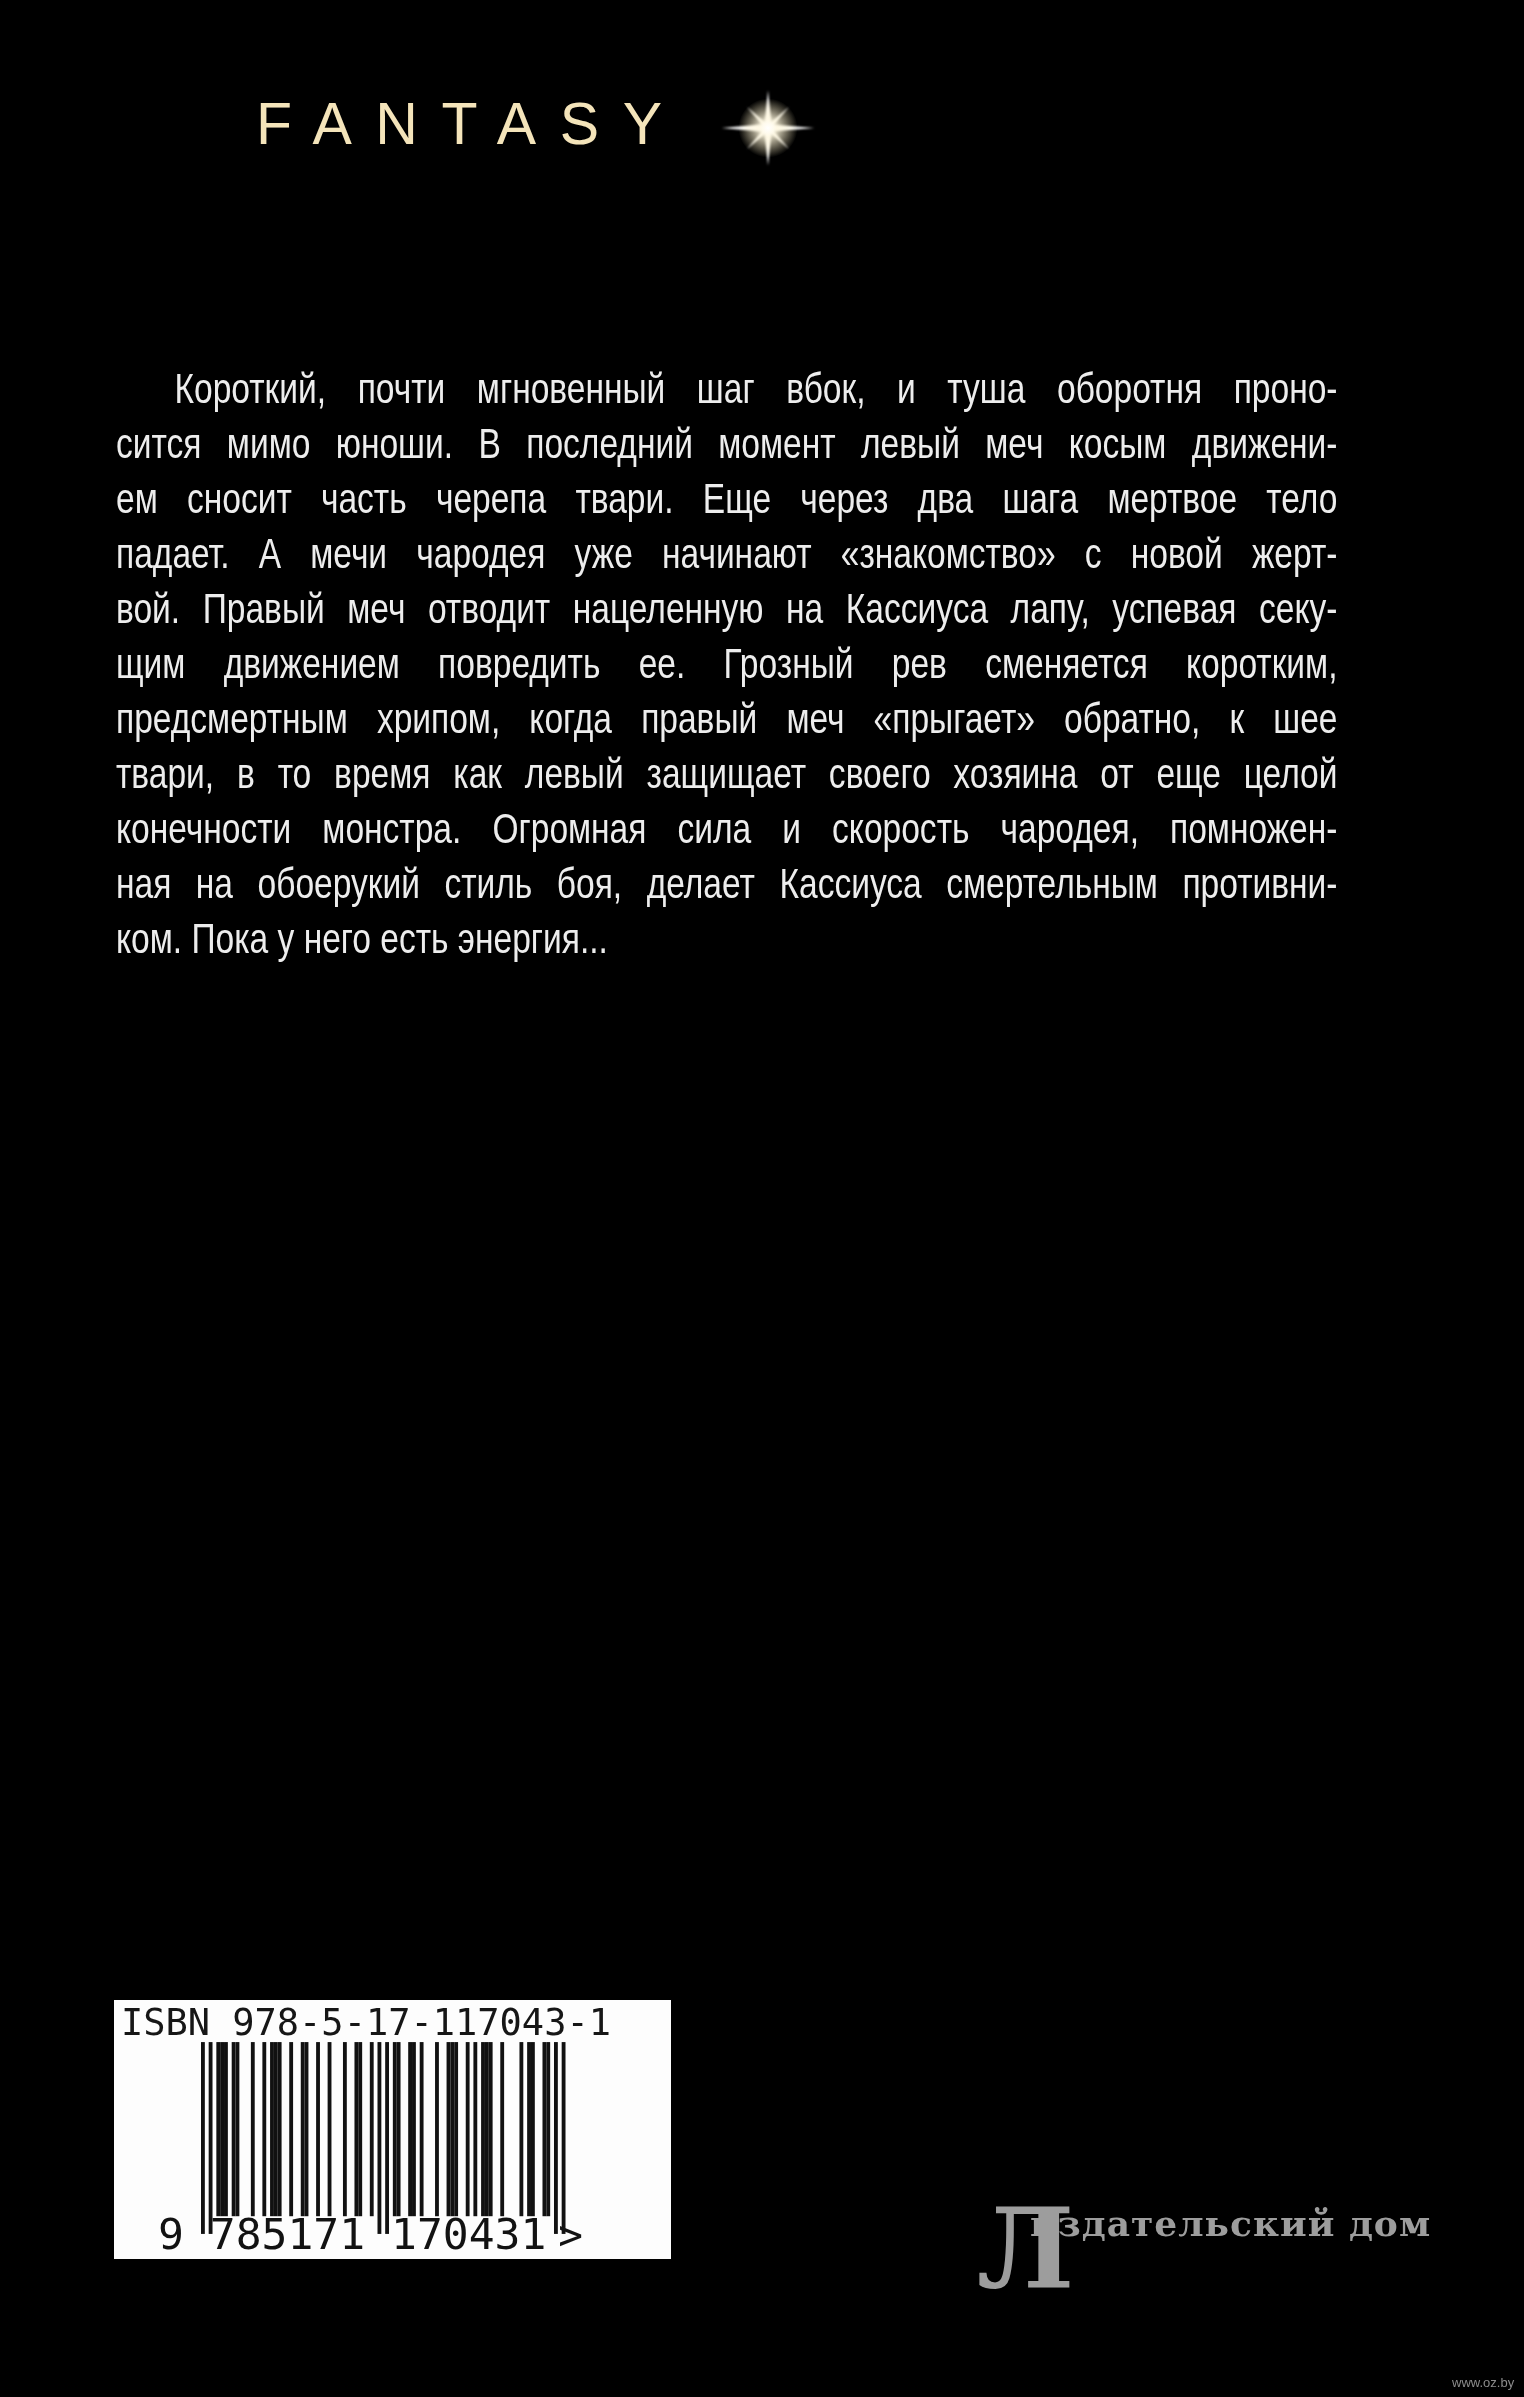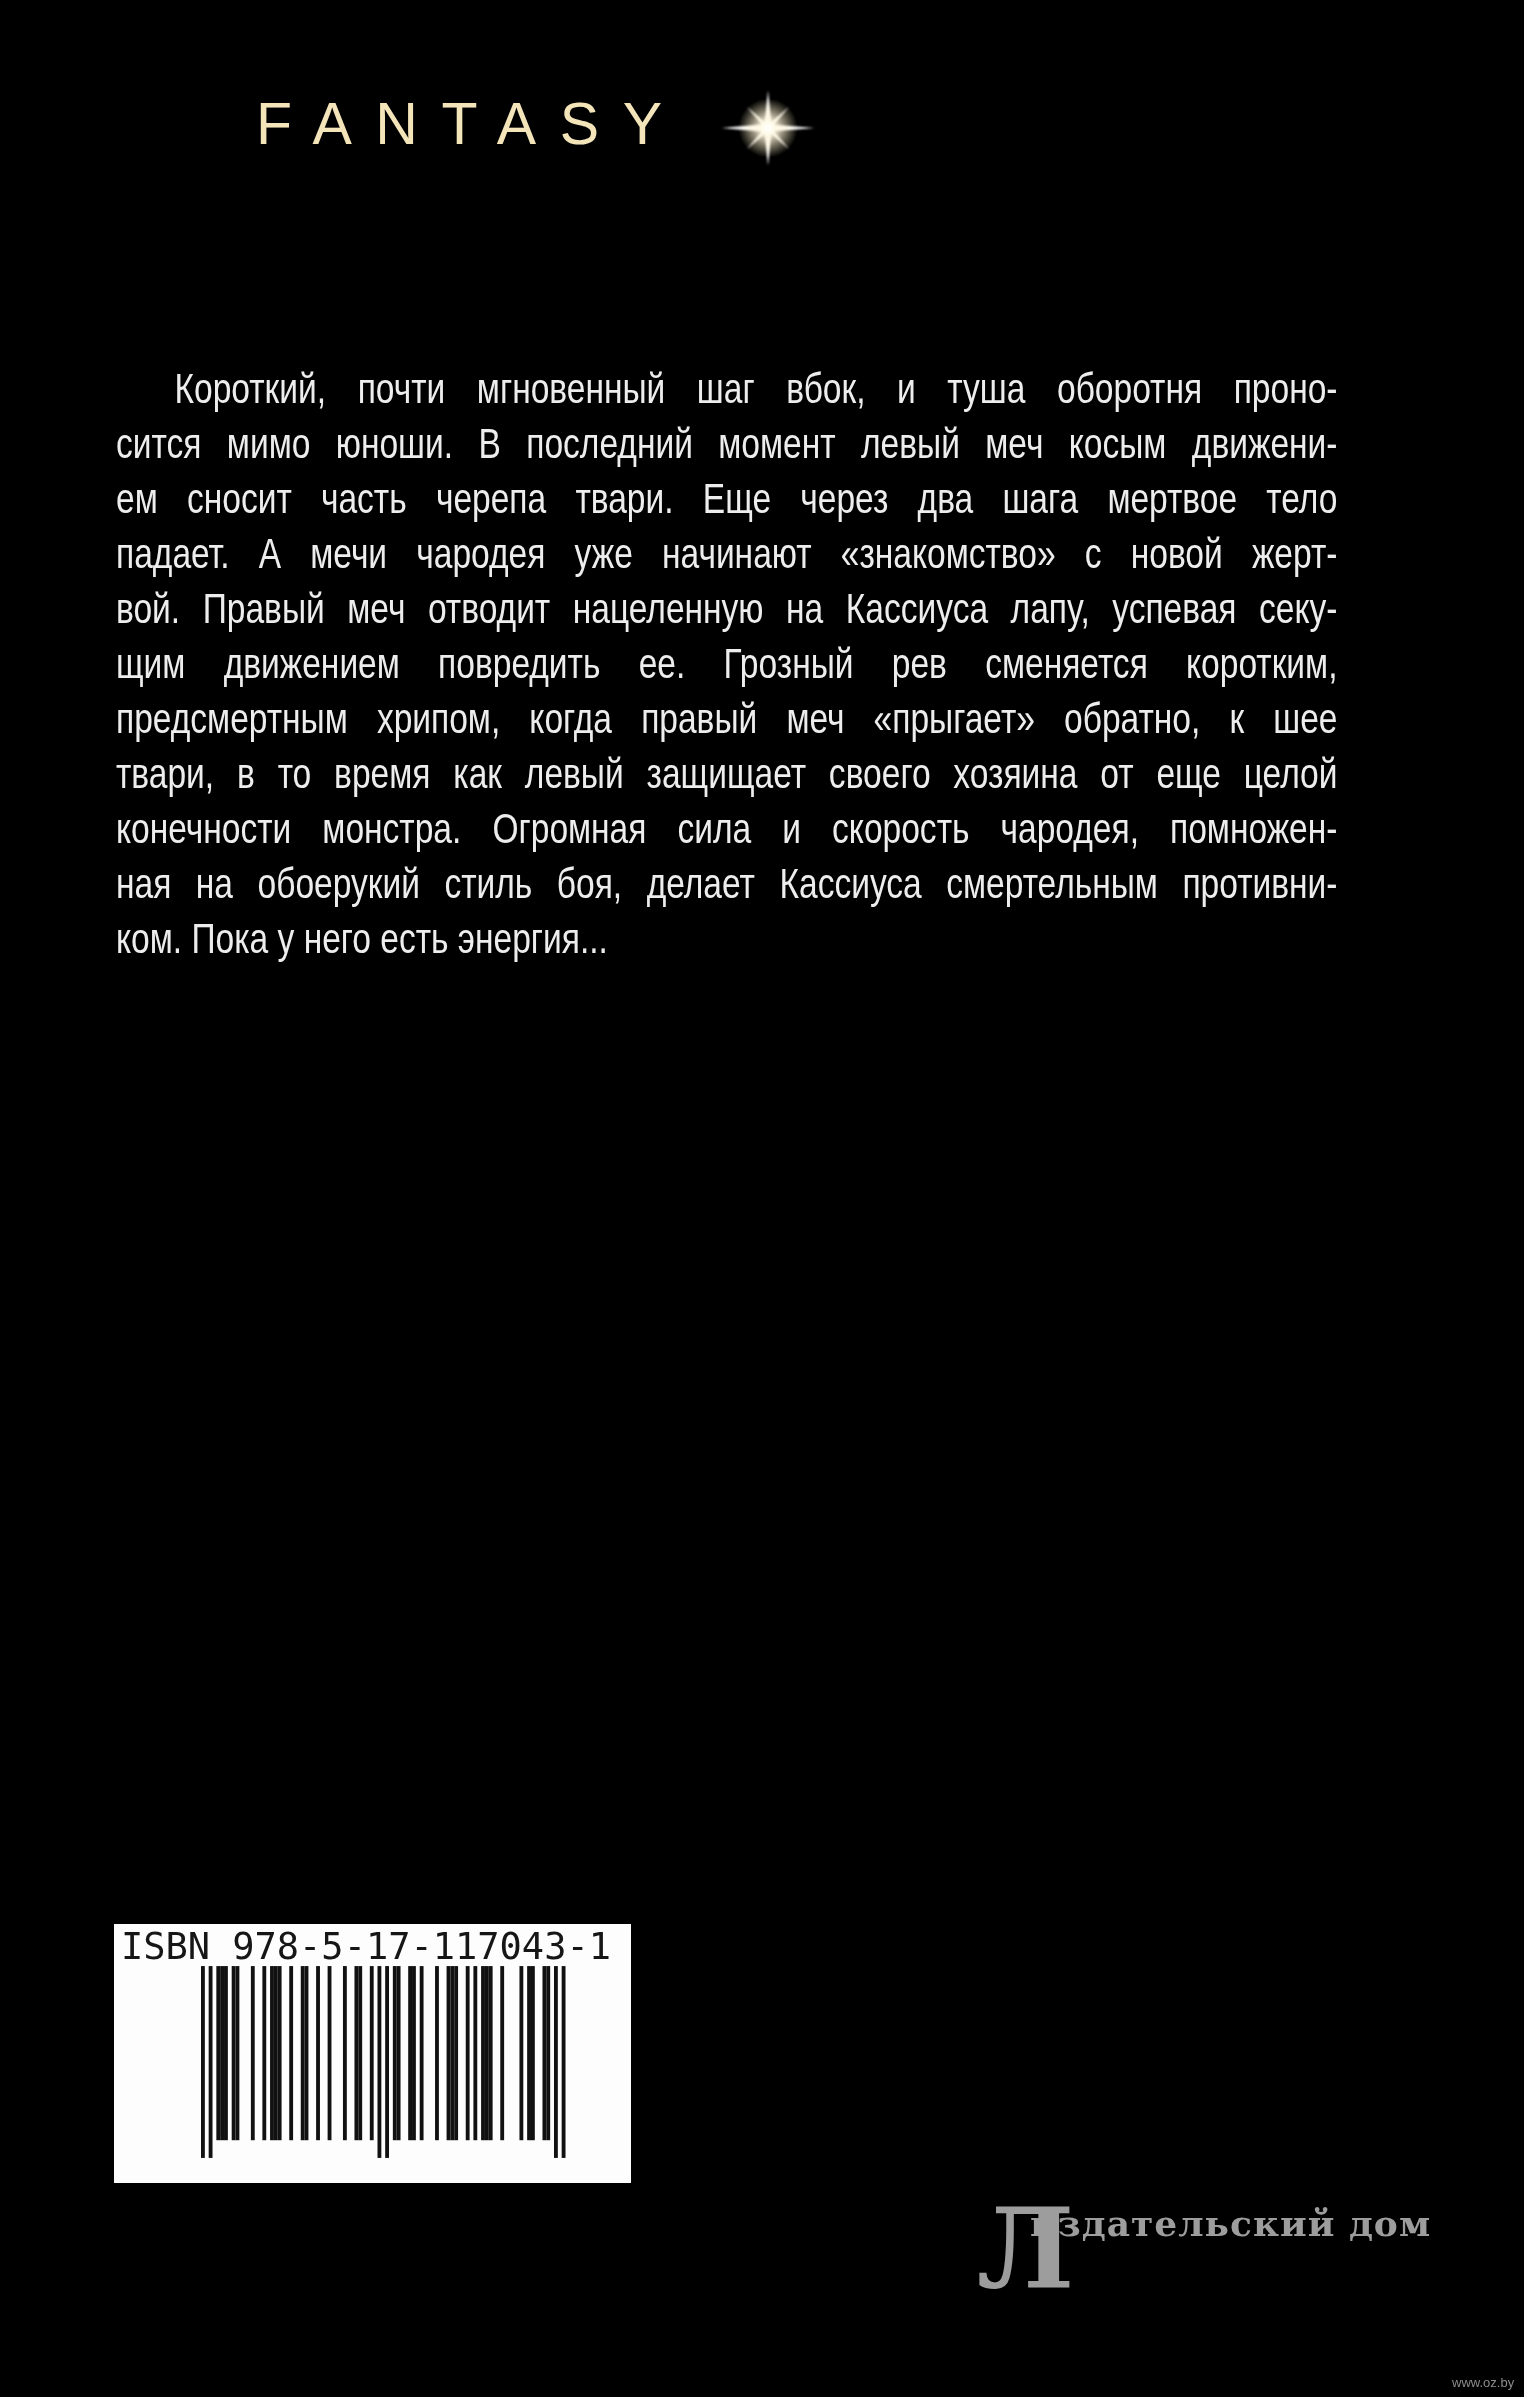--- a/index.html
+++ b/index.html
@@ -17,21 +17,21 @@
 
   
   .blurb{position:absolute;left:116px;top:361px;width:1566px;
       transform:scaleX(0.78);transform-origin:0 0;
       font-size:43px;line-height:55px;color:#ededed;}
   .pline{text-align:justify;text-align-last:justify;height:55px;overflow:hidden;}
   .pline:first-child{text-indent:75px;}
   .pline:last-child{text-align-last:left;}
 
   
-  .isbn-box{position:absolute;left:114px;top:1924px;width:517px;height:259px;
+  .isbn-box{position:absolute;left:114px;top:2000px;width:557px;height:259px;
       background:#fdfdfd;}
   .isbn-label{position:absolute;left:6.9px;top:3px;
       font-family:"DejaVu Sans Mono",monospace;font-size:37px;line-height:39px;
       color:#161616;white-space:nowrap;}
   .barcode-svg{position:absolute;left:87px;top:42px;}
   .bc-digits{position:absolute;left:44px;top:213px;
       font-family:"DejaVu Sans Mono",monospace;font-size:43px;line-height:43px;
       color:#121212;white-space:nowrap;}
   .bc-arrow{margin-left:11.8px;font-size:41px;}
 
@@ -134,20 +134,23 @@
         <rect x="292.50" y="0" width="3.90" height="177" fill="#111"></rect>
         <rect x="304.20" y="0" width="3.90" height="177" fill="#111"></rect>
         <rect x="323.70" y="0" width="3.90" height="177" fill="#111"></rect>
         <rect x="331.50" y="0" width="3.90" height="177" fill="#111"></rect>
         <rect x="335.40" y="0" width="3.90" height="177" fill="#111"></rect>
         <rect x="347.10" y="0" width="3.90" height="177" fill="#111"></rect>
         <rect x="351.00" y="0" width="3.90" height="177" fill="#111"></rect>
         <rect x="358.80" y="0" width="3.90" height="195" fill="#111"></rect>
         <rect x="366.60" y="0" width="3.90" height="195" fill="#111"></rect>
       </svg>
+    <div class="bc-digits">
+      <span>9 785171 170431</span><span class="bc-arrow">&gt;</span>
+    </div>
   </div>
 
   <div class="pub-logo">
     <span class="pub-initial">Л</span>
     <div class="pub-sub">издательский дом</div>
   </div>
 
   <div class="watermark">www.oz.by</div>
 </div>
 

